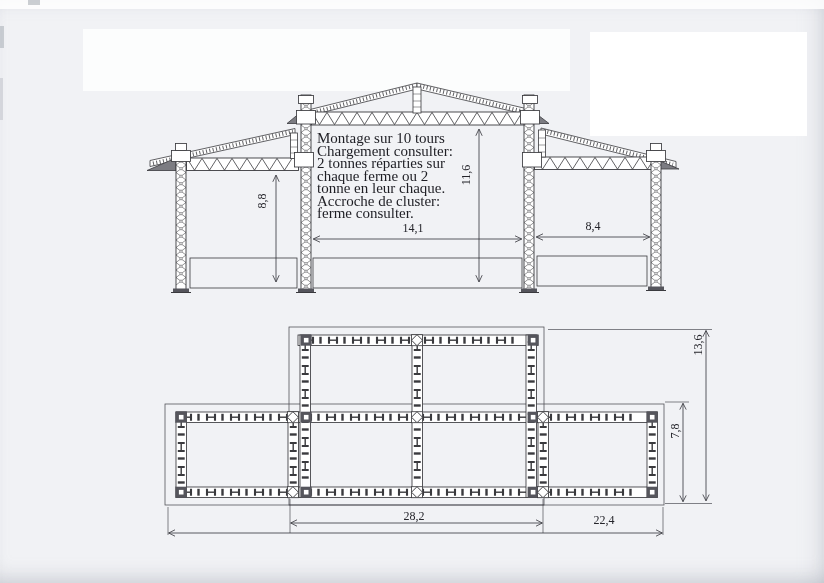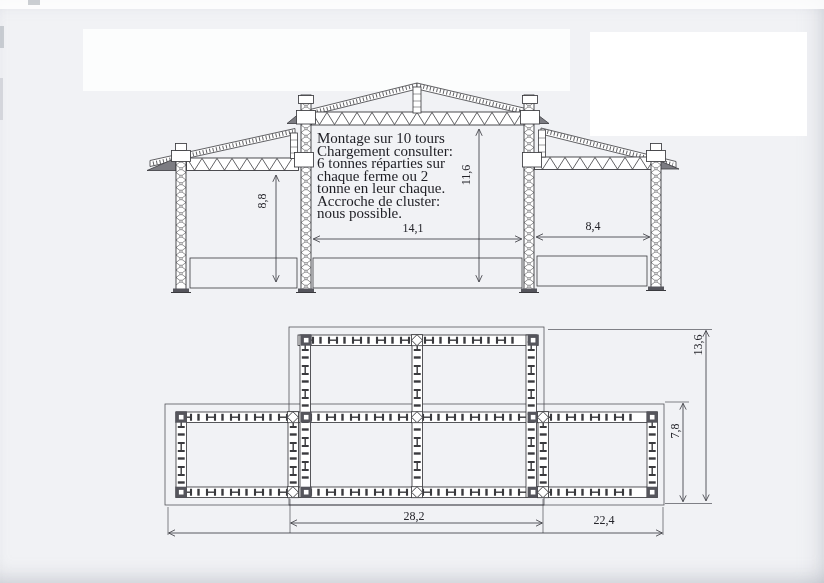--- a/index.html
+++ b/index.html
@@ -595,25 +595,25 @@
         <path d="M706,330.6 V500.8"></path>
           <path d="M702.8,336.8 L706,330.5 L709.2,336.8"></path>
           <path d="M702.8,494.5 L706,500.8 L709.2,494.5"></path>
       </g>
     </g>
   </svg>
 
   <div id="note">
     <div>Montage sur 10 tours</div>
     <div>Chargement consulter:</div>
-    <div>6 tonnes réparties sur</div>
+    <div>2 tonnes réparties sur</div>
     <div>chaque ferme ou 2</div>
     <div>tonne en leur chaque.</div>
     <div>Accroche de cluster:</div>
-    <div>nous possible.</div>
+    <div>ferme consulter.</div>
   </div>
 
   <div class="lbl rot" style="left:262px;top:201px">8,8</div>
   <div class="lbl rot" style="left:466px;top:175px">11,6</div>
   <div class="lbl" style="left:413px;top:228px">14,1</div>
   <div class="lbl" style="left:593px;top:226px">8,4</div>
   <div class="lbl rot" style="left:698px;top:345px">13,6</div>
   <div class="lbl rot" style="left:675px;top:431px">7,8</div>
   <div class="lbl" style="left:414px;top:516px">28,2</div>
   <div class="lbl" style="left:604px;top:520px">22,4</div>

